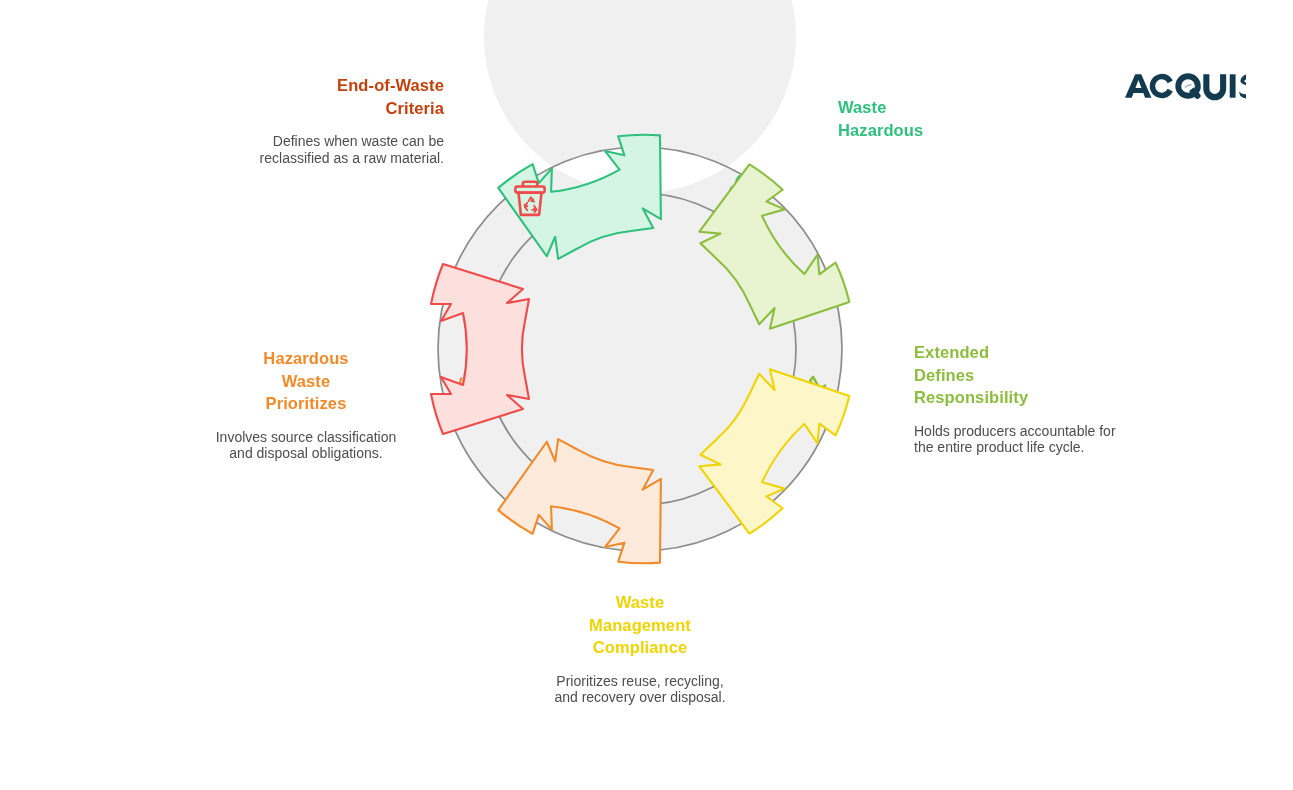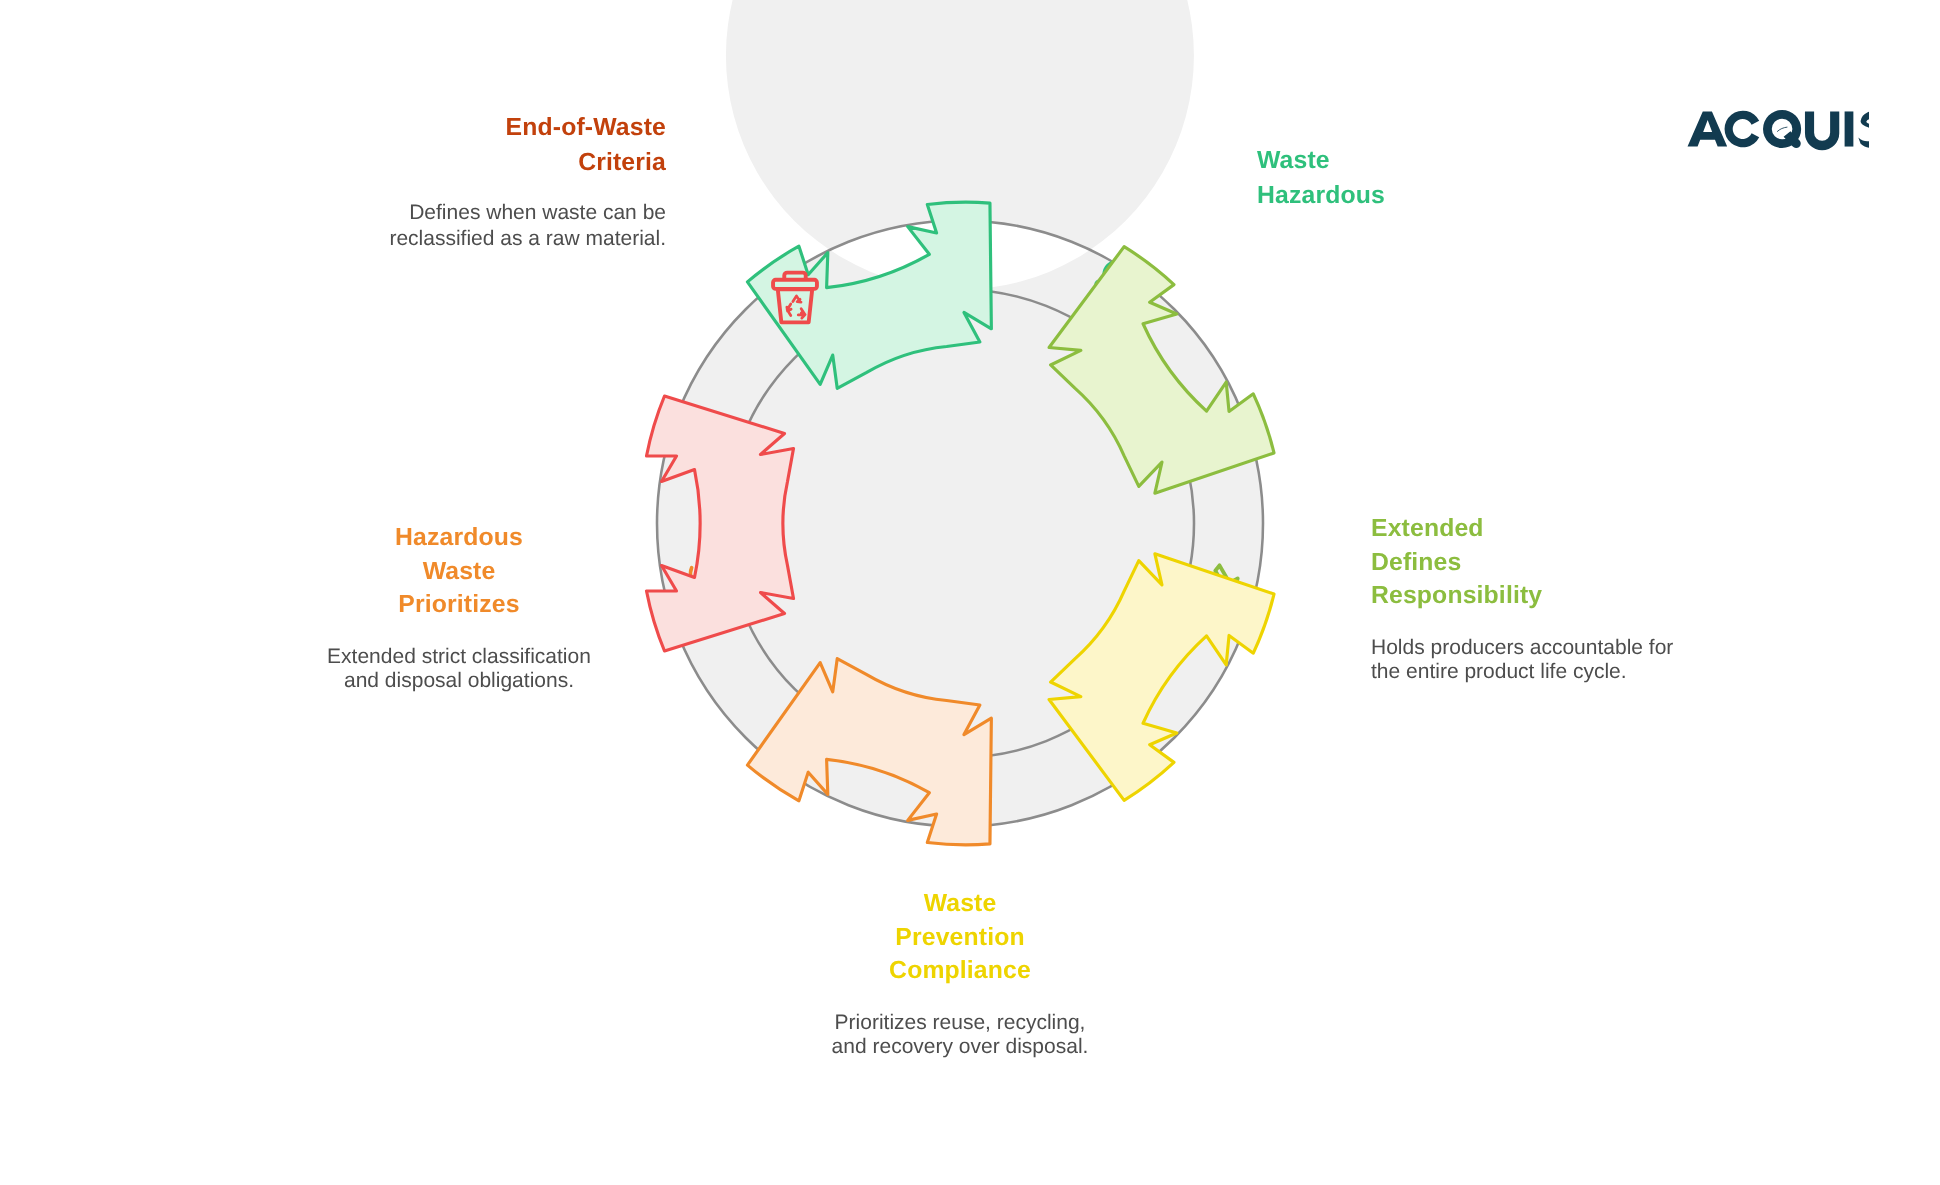--- a/index.html
+++ b/index.html
@@ -298,20 +298,20 @@
 <div class="node-label" id="label-waste-prevention">
   <div class="node-title"><span>Waste</span><br><span>Hazardous</span></div>
 </div>
 
 <div class="node-label" id="label-extended-producer">
   <div class="node-title"><span>Extended</span><br><span>Defines</span><br><span>Responsibility</span></div>
   <p class="node-desc">Holds producers accountable for the entire product life cycle.</p>
 </div>
 
 <div class="node-label" id="label-waste-hierarchy">
-  <div class="node-title"><span>Waste</span><br><span>Prevention</span><br><span>Compliance</span></div>
+  <div class="node-title"><span>Waste</span><br><span>Management</span><br><span>Compliance</span></div>
   <p class="node-desc">Prioritizes reuse, recycling, and recovery over disposal.</p>
 </div>
 
 <div class="node-label" id="label-hazardous-waste">
   <div class="node-title"><span>Hazardous</span><br><span>Waste</span><br><span>Prioritizes</span></div>
-  <p class="node-desc">Extended strict classification and disposal obligations.</p>
+  <p class="node-desc">Involves source classification and disposal obligations.</p>
 </div>
 
 </body></html>

